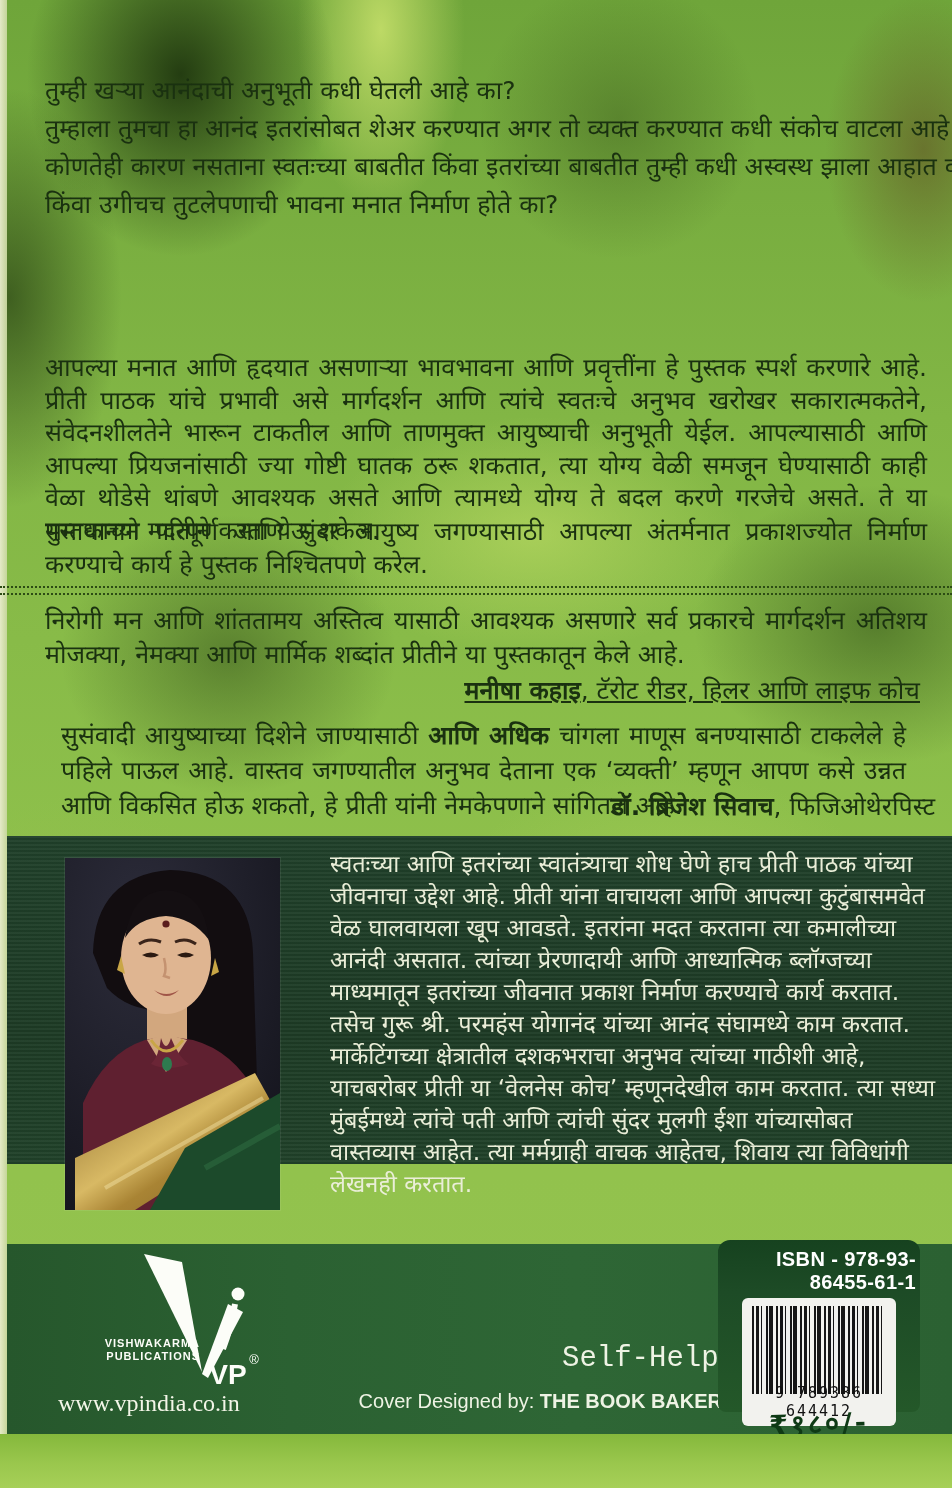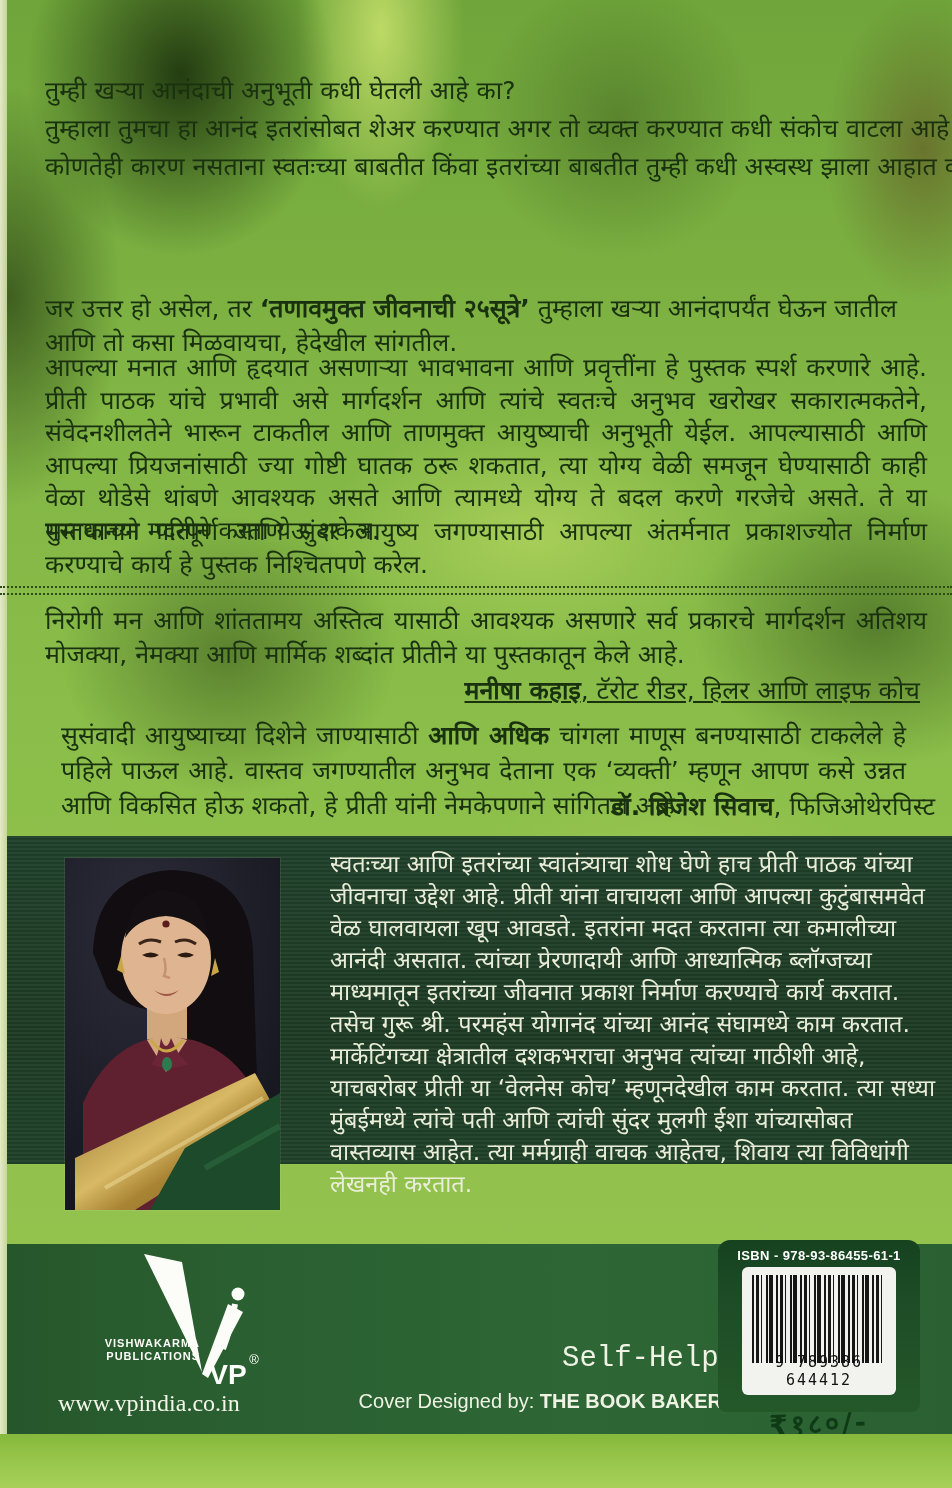--- a/index.html
+++ b/index.html
@@ -57,22 +57,22 @@
   .publisher{position:absolute; left:25px; top:8px; width:240px; height:175px;}
   .website{position:absolute; left:26px; top:138px; width:220px; margin:0; text-align:left;
     font-family:"Liberation Serif", serif; font-size:24px; color:#f3f6e8;}
   .genre{position:absolute; left:555px; top:98px; width:190px; text-align:left;
     font-size:29px; color:#eef3e4; font-family:Liberation Mono, monospace;}
   .credit{position:absolute; left:320px; top:146px; width:440px; text-align:center;
     font-size:20px; color:#eef3e4; font-family:"Liberation Sans", sans-serif;}
   .barcode-tab{position:absolute; left:711px; top:-4px; width:202px; height:172px;
     background:linear-gradient(180deg,#16421f,#1d4b26 30%,#245829);
     border-radius:12px 12px 8px 8px;}
-  .isbn{margin:8px 4px 4px 4px; text-align:center; color:#ffffff;
-    font-size:13px; font-weight:bold; font-family:"Liberation Sans", sans-serif; letter-spacing:.4px;}
+  .isbn{margin:8px 4px 4px 4px; text-align:right; color:#ffffff;
+    font-size:20px; font-weight:bold; font-family:"Liberation Sans", sans-serif; letter-spacing:.4px;}
   .barcode-box{margin:2px auto 0 auto; width:154px; height:128px; background:#f2f2ee; border-radius:6px; position:relative;}
   .bars{position:absolute; left:10px; right:10px; top:8px; height:88px;
     background:repeating-linear-gradient(90deg,
       #161616 0 2px, #f2f2ee 2px 4px,
       #161616 4px 7px, #f2f2ee 7px 9px,
       #161616 9px 10px, #f2f2ee 10px 14px,
       #161616 14px 16px, #f2f2ee 16px 17px,
       #161616 17px 21px, #f2f2ee 21px 24px);}
   .digits{position:absolute; left:0; right:0; bottom:6px; text-align:center;
     font-family:"DejaVu Sans Mono", monospace; font-size:15px; color:#111; letter-spacing:2px;}
@@ -84,22 +84,22 @@
 </head>
 <body>
 
 <div class="cover">
   <div class="bg"></div>
   <div class="edge-strip"></div>
 
   <p class="dev q q1">तुम्ही खऱ्या आनंदाची अनुभूती कधी घेतली आहे का?</p>
   <p class="dev q q2">तुम्हाला तुमचा हा आनंद इतरांसोबत शेअर करण्यात अगर तो व्यक्त करण्यात कधी संकोच वाटला आहे का?</p>
   <p class="dev q q3">कोणतेही कारण नसताना स्वतःच्या बाबतीत किंवा इतरांच्या बाबतीत तुम्ही कधी अस्वस्थ झाला आहात का?</p>
+  <p class="dev q q4">किंवा उगीचच तुटलेपणाची भावना मनात निर्माण होते का?</p>
 
-  <p class="dev qwrap answer"><span>जर उत्तर हो असेल, तर </span><strong>‘तणावमुक्त जीवनाची २५सूत्रे’</strong><span> तुम्हाला खऱ्या आनंदापर्यंत घेऊन जातील आणि तो कसा मिळवायचा, हेदेखील सांगतील.</span></p>
 
   <p class="dev para p1">आपल्या मनात आणि हृदयात असणाऱ्या भावभावना आणि प्रवृत्तींना हे पुस्तक स्पर्श करणारे आहे. प्रीती पाठक यांचे प्रभावी असे मार्गदर्शन आणि त्यांचे स्वतःचे अनुभव खरोखर सकारात्मकतेने, संवेदनशीलतेने भारून टाकतील आणि ताणमुक्त आयुष्याची अनुभूती येईल. आपल्यासाठी आणि आपल्या प्रियजनांसाठी ज्या गोष्टी घातक ठरू शकतात, त्या योग्य वेळी समजून घेण्यासाठी काही वेळा थोडेसे थांबणे आवश्यक असते आणि त्यामध्ये योग्य ते बदल करणे गरजेचे असते. ते या पुस्तकाच्या मदतीने करता येऊ शकेल.</p>
   <p class="dev para p2">समाधानाने परिपूर्ण आणि सुंदर आयुष्य जगण्यासाठी आपल्या अंतर्मनात प्रकाशज्योत निर्माण करण्याचे कार्य हे पुस्तक निश्चितपणे करेल.</p>
 
   <div class="dotted-sep"></div>
 
   <p class="dev para t1q">निरोगी मन आणि शांततामय अस्तित्व यासाठी आवश्यक असणारे सर्व प्रकारचे मार्गदर्शन अतिशय मोजक्या, नेमक्या आणि मार्मिक शब्दांत प्रीतीने या पुस्तकातून केले आहे.</p>
   <p class="attr1"><strong>मनीषा कहाइ</strong><span>, टॅरोट रीडर, हिलर आणि लाइफ कोच</span></p>
 
   <div class="t2">

